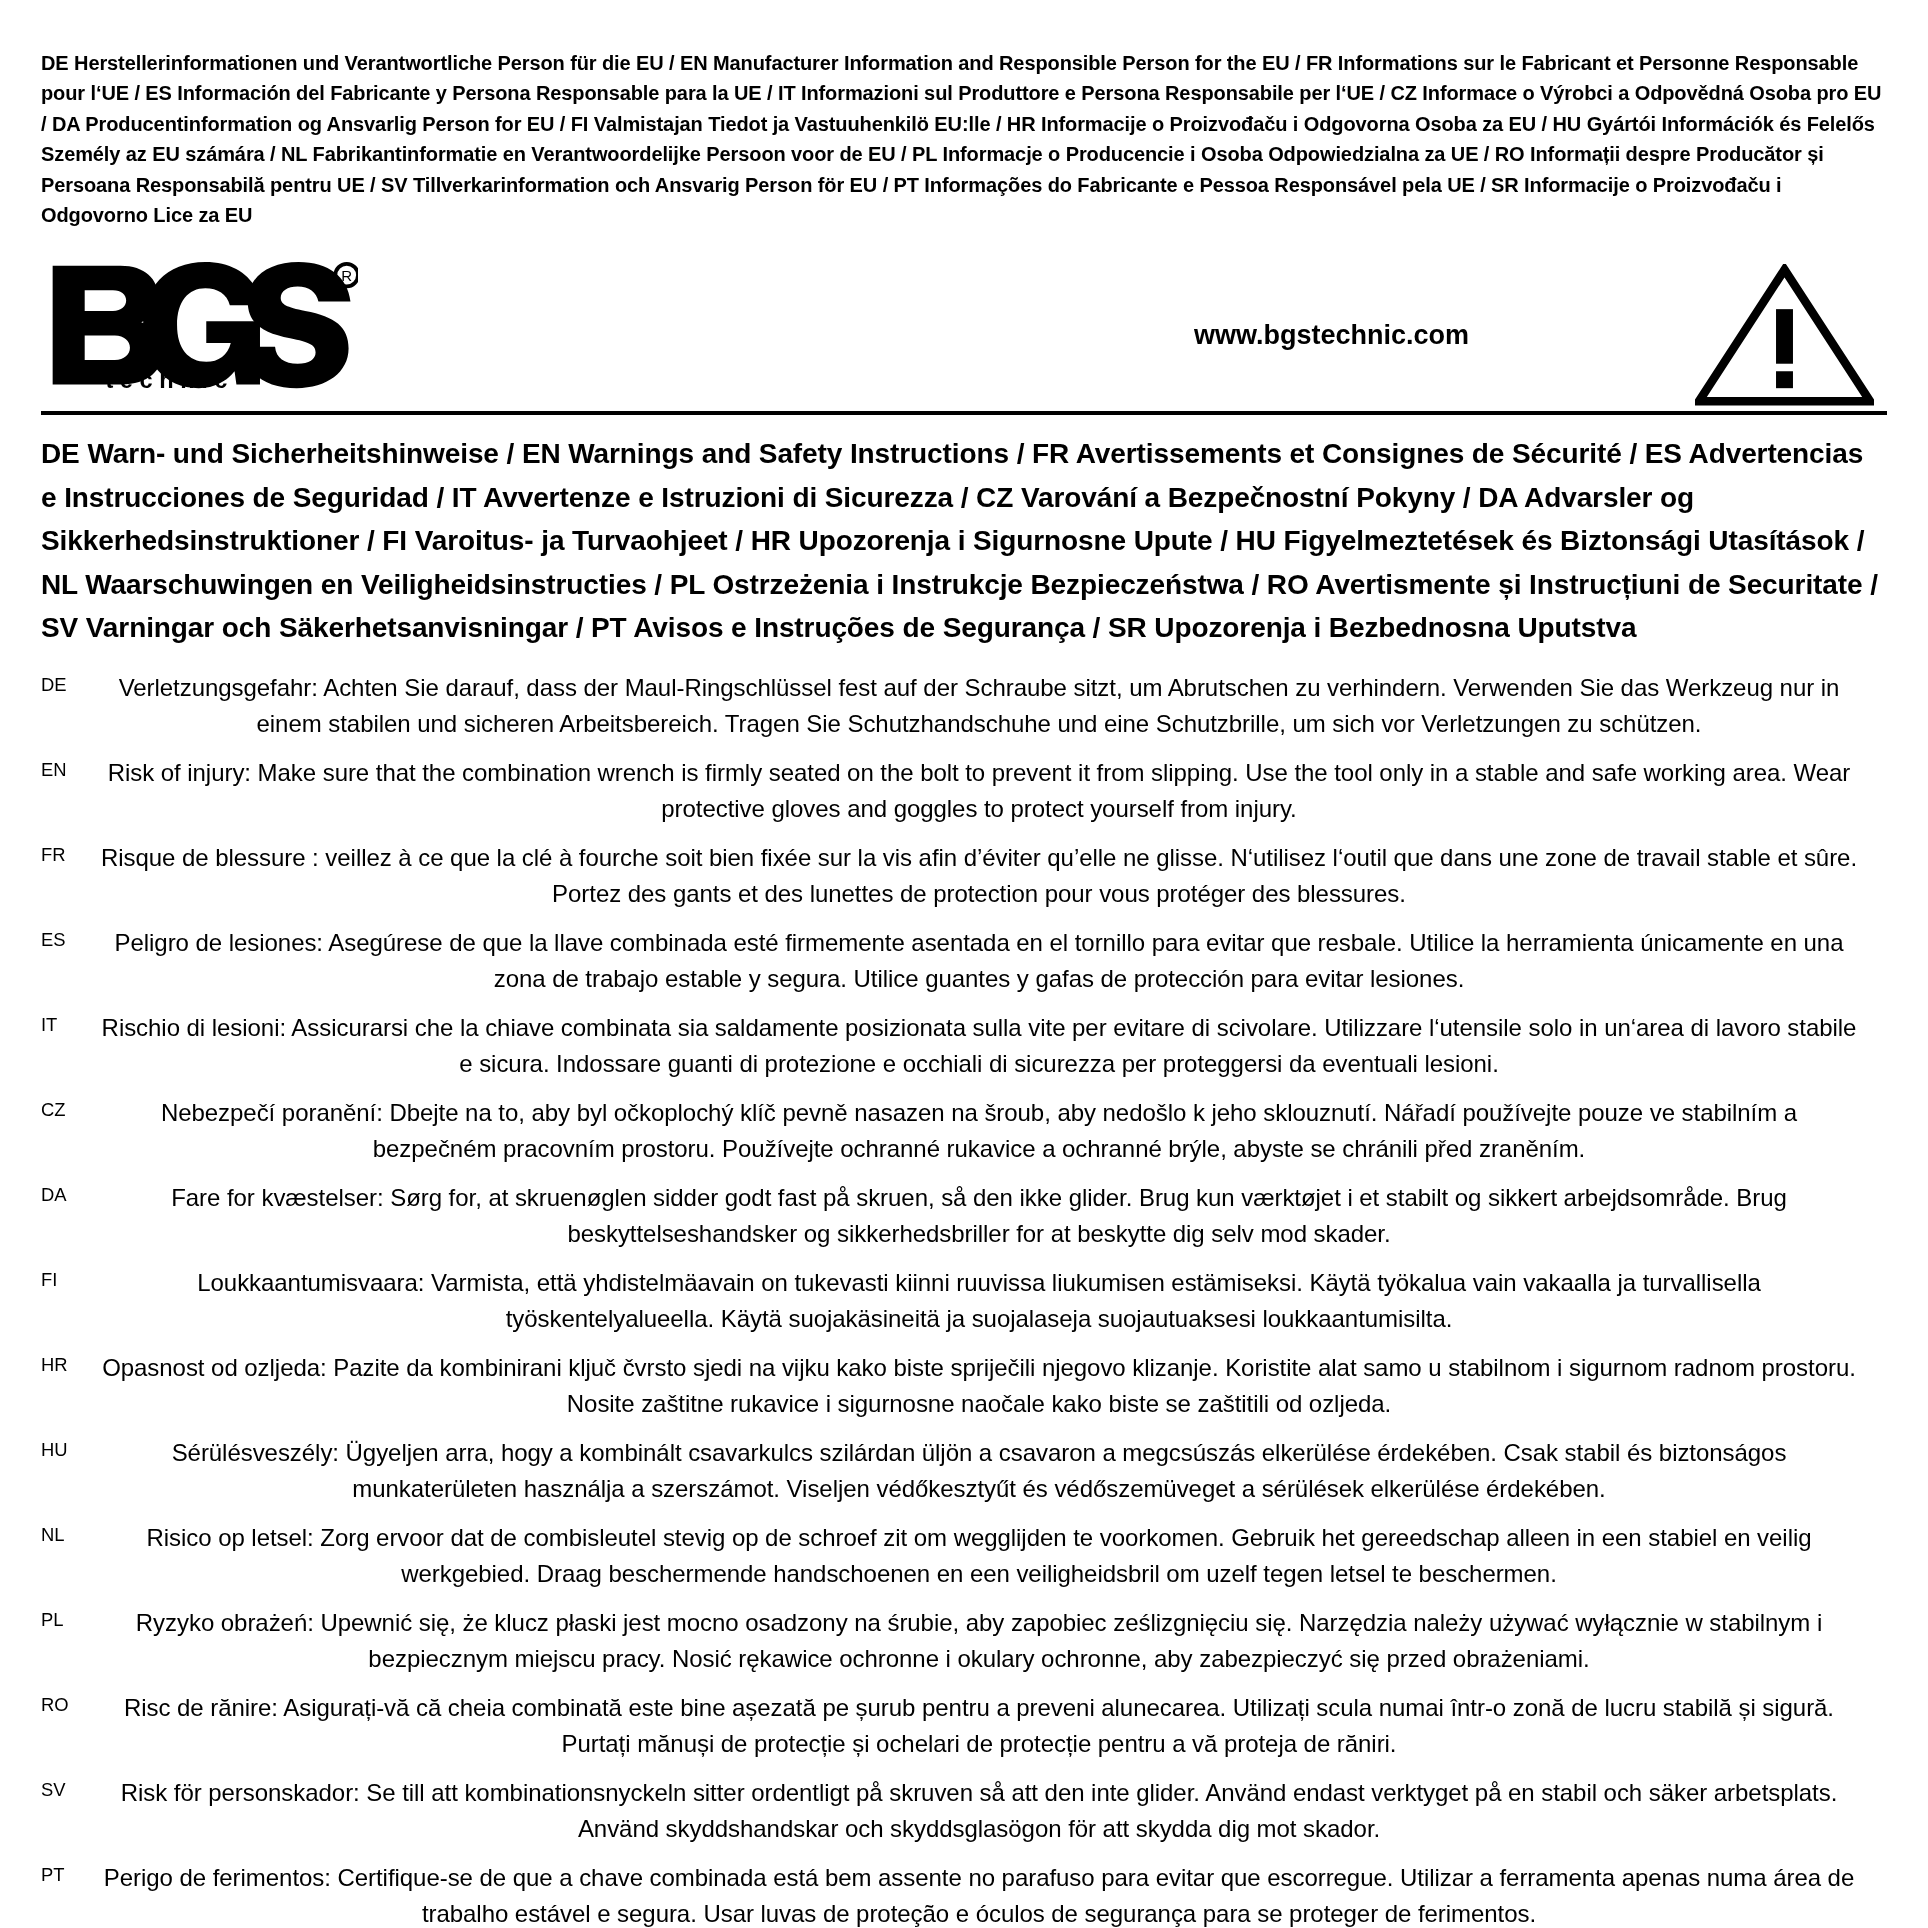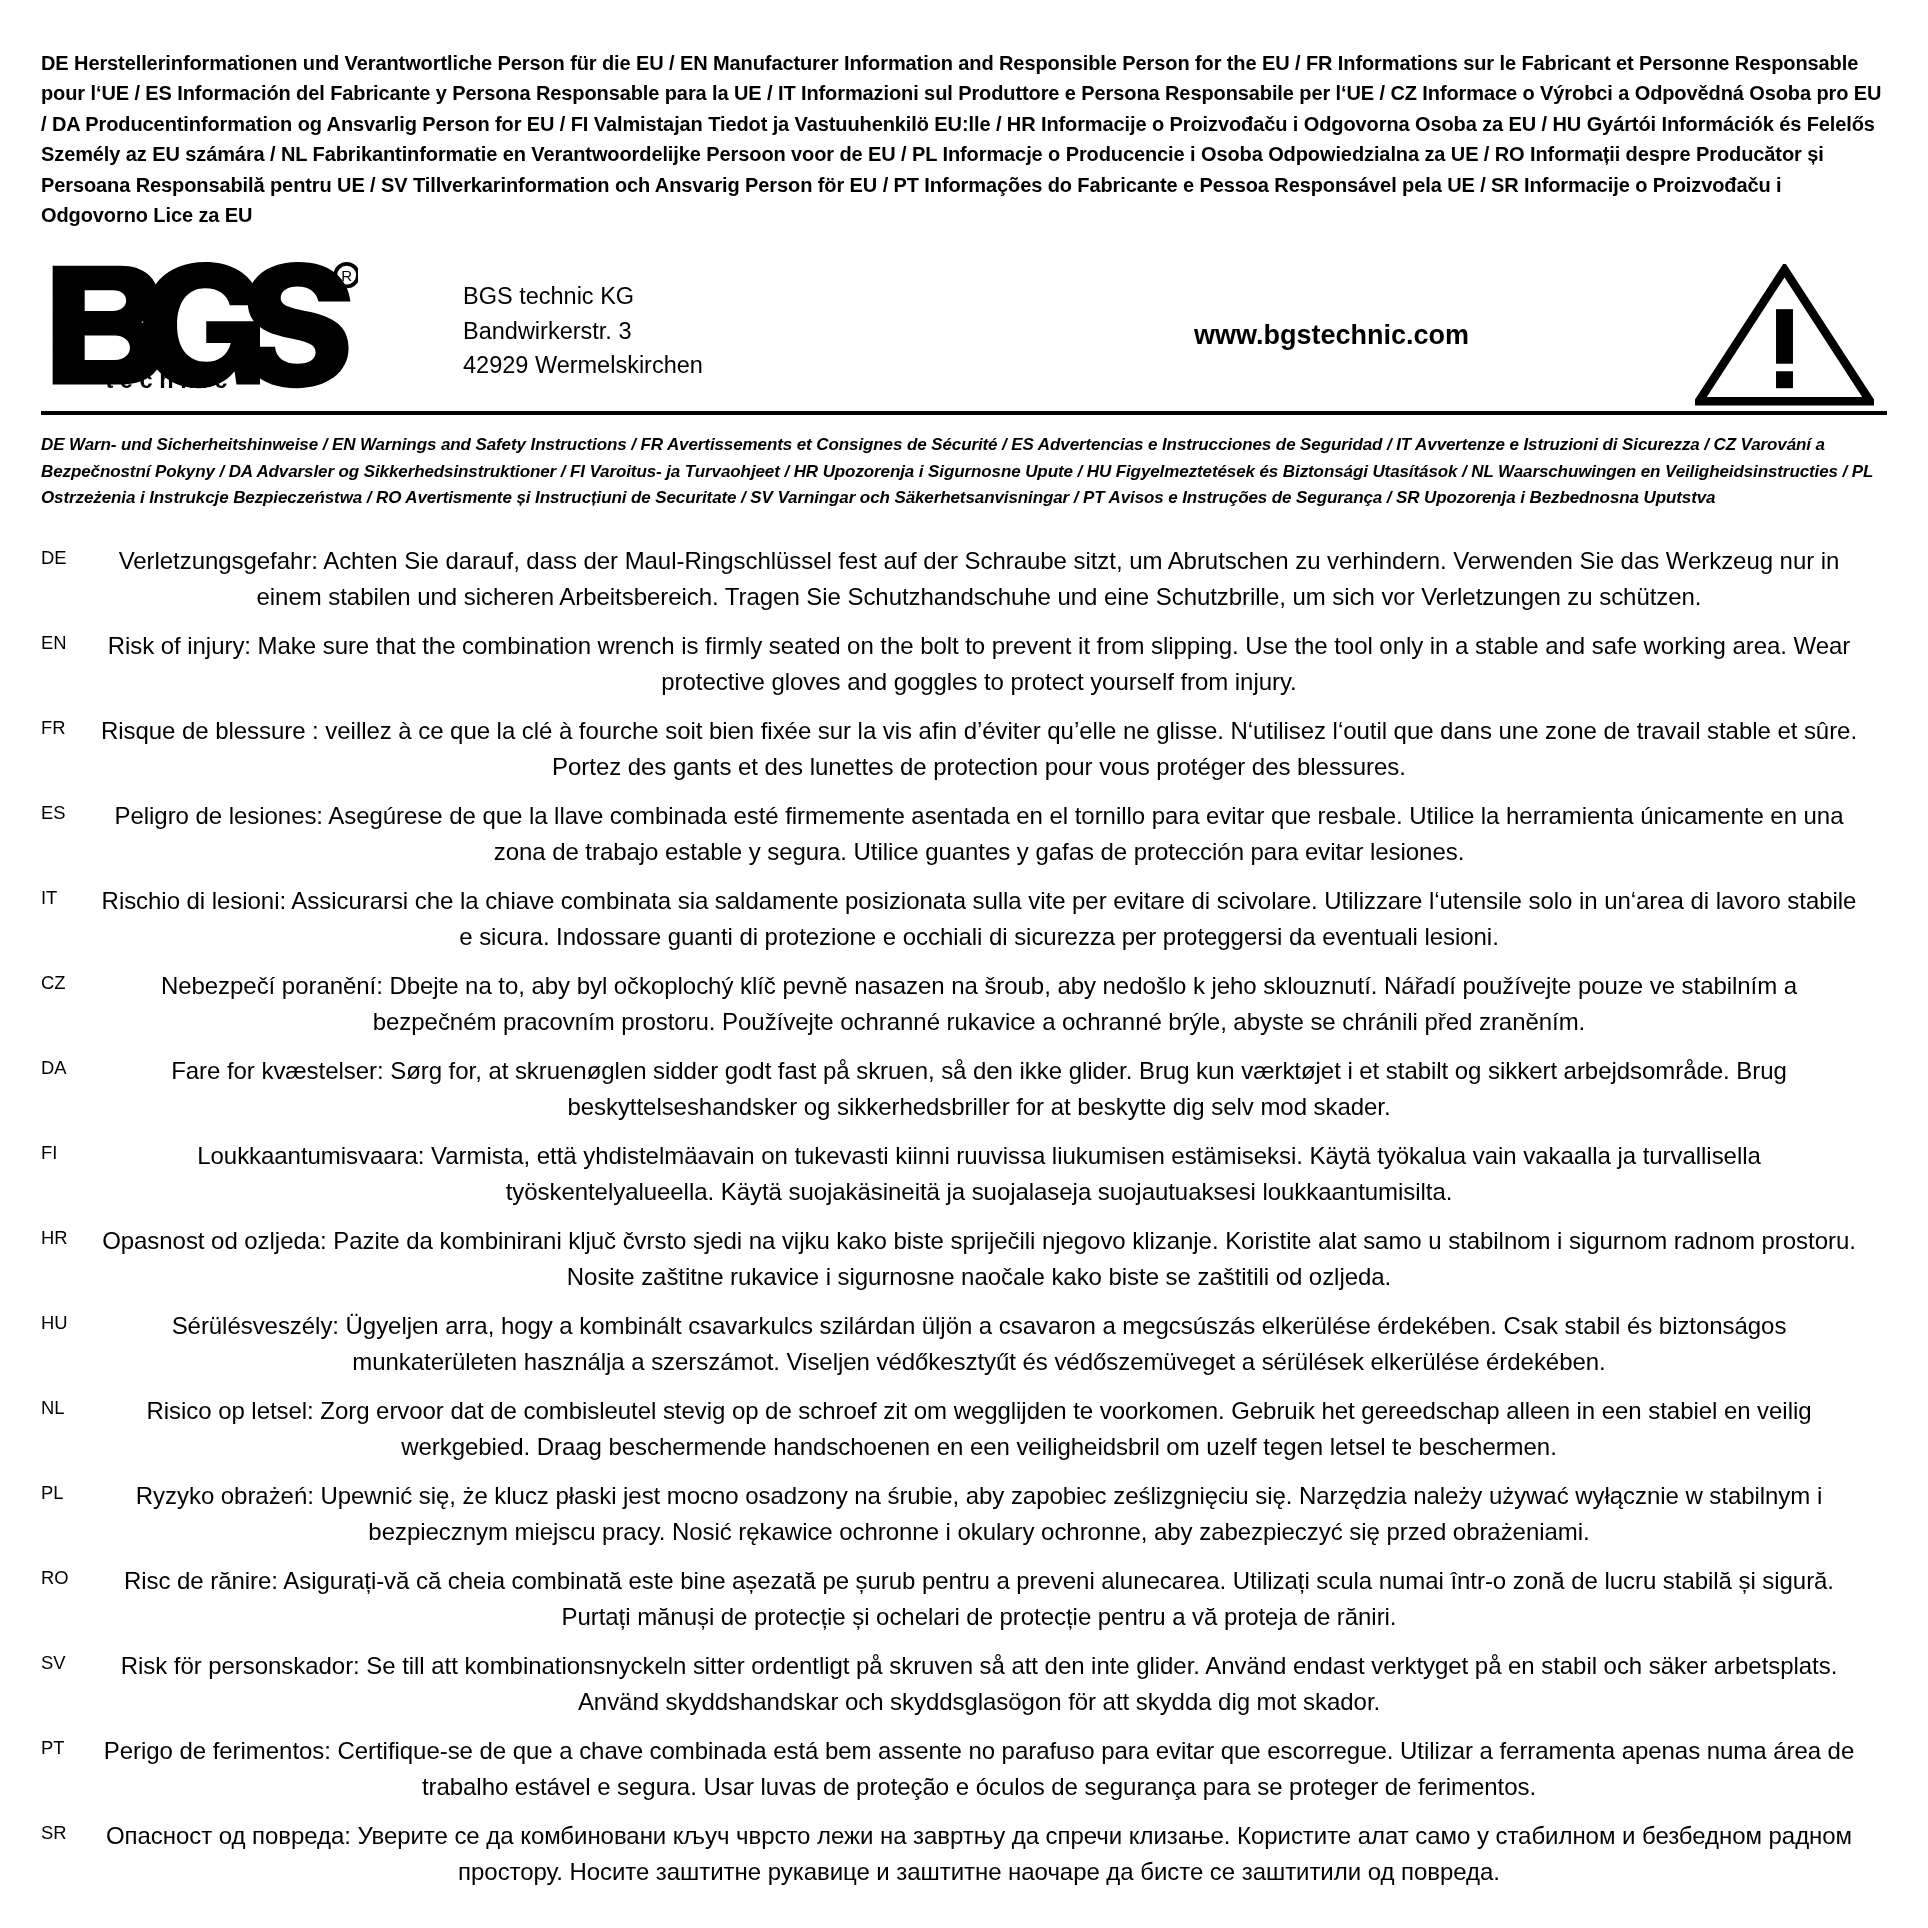--- a/index.html
+++ b/index.html
@@ -80,27 +80,26 @@
   }
 
   .rule {
     border: none;
     border-top: 4.7px solid #000;
     margin: 0 0 0 0;
   }
 
   
   .sub-heading {
-    font-size: 17px;
+    font-size: 28px;
     font-weight: bold;
     line-height: 1.55;
     letter-spacing: -0.1px;
-    margin: 17px 0 32px 0;
+    margin: 17px 0 21px 0;
     padding-right: 7.5px;
-    font-style: italic;
   }
 
   
   .warnings {
     margin-top: 5.6px;
   }
   .warn-row {
     display: flex;
     align-items: flex-start;
     margin-bottom: 13px;
@@ -141,23 +140,20 @@
           <path d="M236,92 C237,104 246,110 260,110 C272,110 279,105 279,98 C279,90 272,87 252,83 C221,77 207,66 207,44 C207,18 229,2 261,2 C293,2 313,18 316,44 L282,44 C280,34 272,28 260,28 C249,28 242,33 242,40 C242,47 248,50 268,54 C300,60 314,71 314,94 C314,119 291,136 259,136 C225,136 203,119 201,92 Z" transform="translate(6,0)"></path>
 
           <circle cx="318" cy="16" r="12" fill="none" stroke="#000" stroke-width="4"></circle>
           <text x="318" y="22" font-size="16" font-family="Liberation Sans, sans-serif" text-anchor="middle">R</text>
 
           <text x="62" y="136" font-size="25" letter-spacing="7" font-family="Liberation Sans, sans-serif" font-weight="bold">technic</text>
         </g>
       </svg>
     </div>
 
-    <div class="addr">BGS technic KG
-Bandwirkerstr. 3
-42929 Wermelskirchen</div>
 
 
     <div class="website">www.bgstechnic.com</div>
 
     <div class="warn-triangle">
       <svg viewBox="0 0 190 152" width="179" height="143" aria-hidden="true">
         <polygon points="95,6 186,146 4,146" fill="none" stroke="#000" stroke-width="9" stroke-linejoin="miter"></polygon>
         <rect x="86" y="48" width="18" height="58" fill="#000"></rect>
         <rect x="86" y="114" width="18" height="18" fill="#000"></rect>
       </svg>

